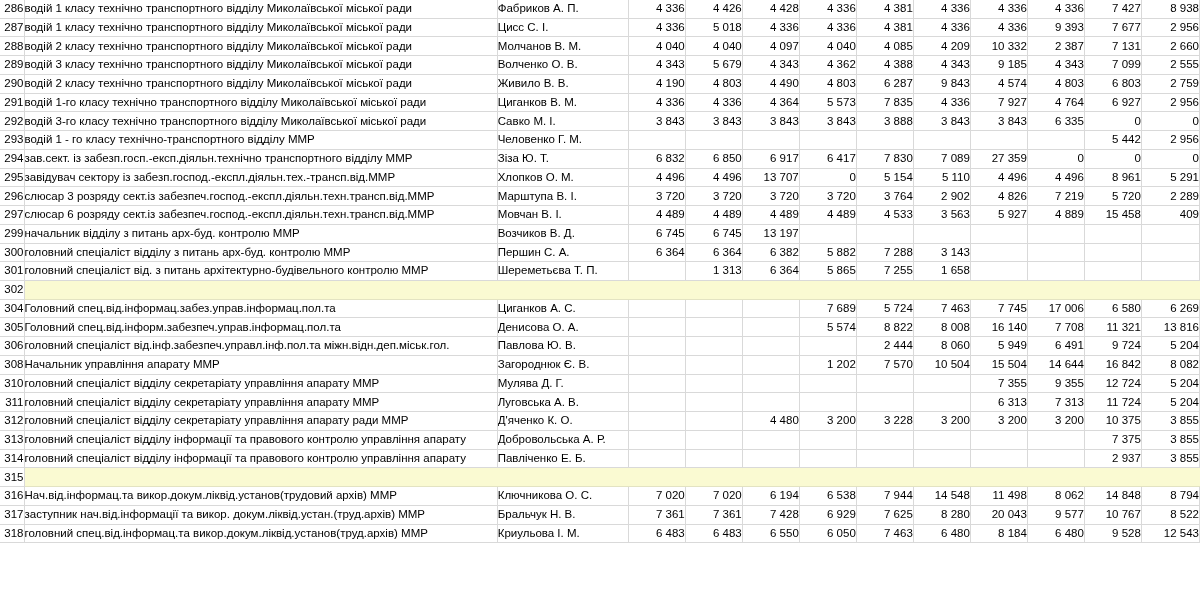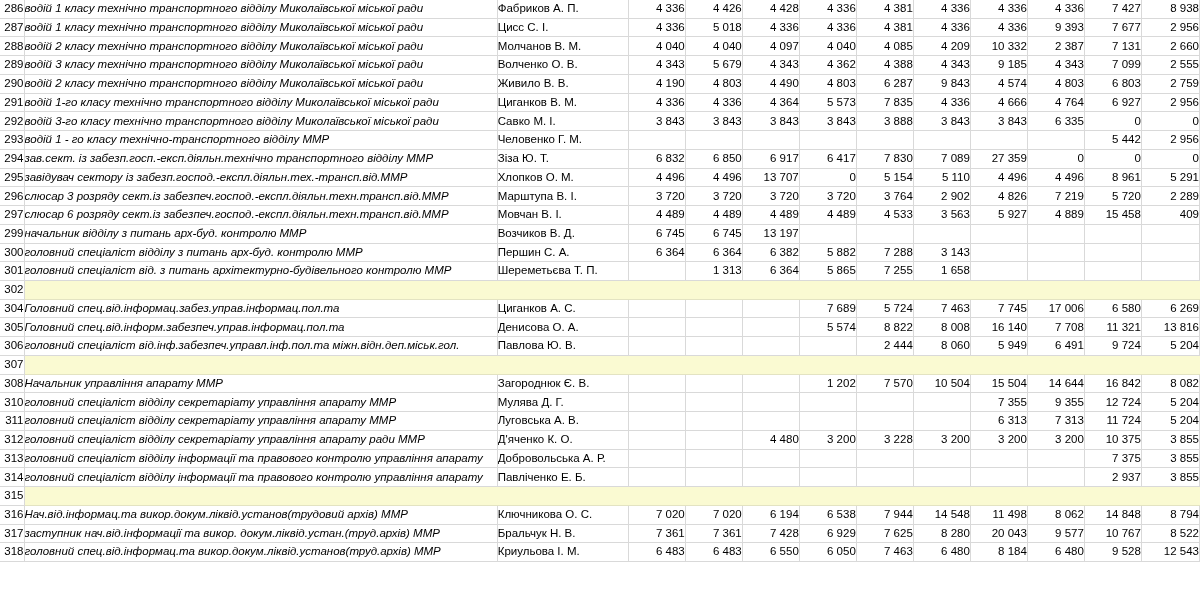--- a/index.html
+++ b/index.html
@@ -36,21 +36,20 @@
     color: #262626;
     text-align: right;
     padding-right: 4px;
     border-right: 1px solid #a6a6a6;
     border-bottom: 1px solid #c6c6c6;
     font-size: 11.5px;
   }
   td.title {
     padding-left: 3px;
     text-align: left;
-    font-style: italic;
   }
   td.name {
     padding-left: 3px;
     text-align: left;
   }
   td.val {
     text-align: right;
     padding-right: 5px;
   }
   tr.hl td.band {
@@ -158,21 +157,21 @@
         <tr>
           <td class="rh">291</td>
           <td class="title">водій 1-го класу технічно транспортного відділу Миколаївської міської ради</td>
           <td class="name">Циганков В. М.</td>
           <td class="val">4 336</td>
           <td class="val">4 336</td>
           <td class="val">4 364</td>
           <td class="val">5 573</td>
           <td class="val">7 835</td>
           <td class="val">4 336</td>
-          <td class="val">4 666</td>
+          <td class="val">7 927</td>
           <td class="val">4 764</td>
           <td class="val">6 927</td>
           <td class="val">2 956</td>
         </tr>
         <tr>
           <td class="rh">292</td>
           <td class="title">водій 3-го класу технічно транспортного відділу Миколаївської міської ради</td>
           <td class="name">Савко М. І.</td>
           <td class="val">3 843</td>
           <td class="val">3 843</td>
@@ -347,24 +346,20 @@
           <td class="val"></td>
           <td class="val"></td>
           <td class="val"></td>
           <td class="val">2 444</td>
           <td class="val">8 060</td>
           <td class="val">5 949</td>
           <td class="val">6 491</td>
           <td class="val">9 724</td>
           <td class="val">5 204</td>
         </tr>
-        <tr class="hl">
-          <td class="rh">307</td>
-          <td class="band" colspan="12"></td>
-        </tr>
         <tr>
           <td class="rh">308</td>
           <td class="title">Начальник управління апарату ММР</td>
           <td class="name">Загороднюк Є. В.</td>
           <td class="val"></td>
           <td class="val"></td>
           <td class="val"></td>
           <td class="val">1 202</td>
           <td class="val">7 570</td>
           <td class="val">10 504</td>

